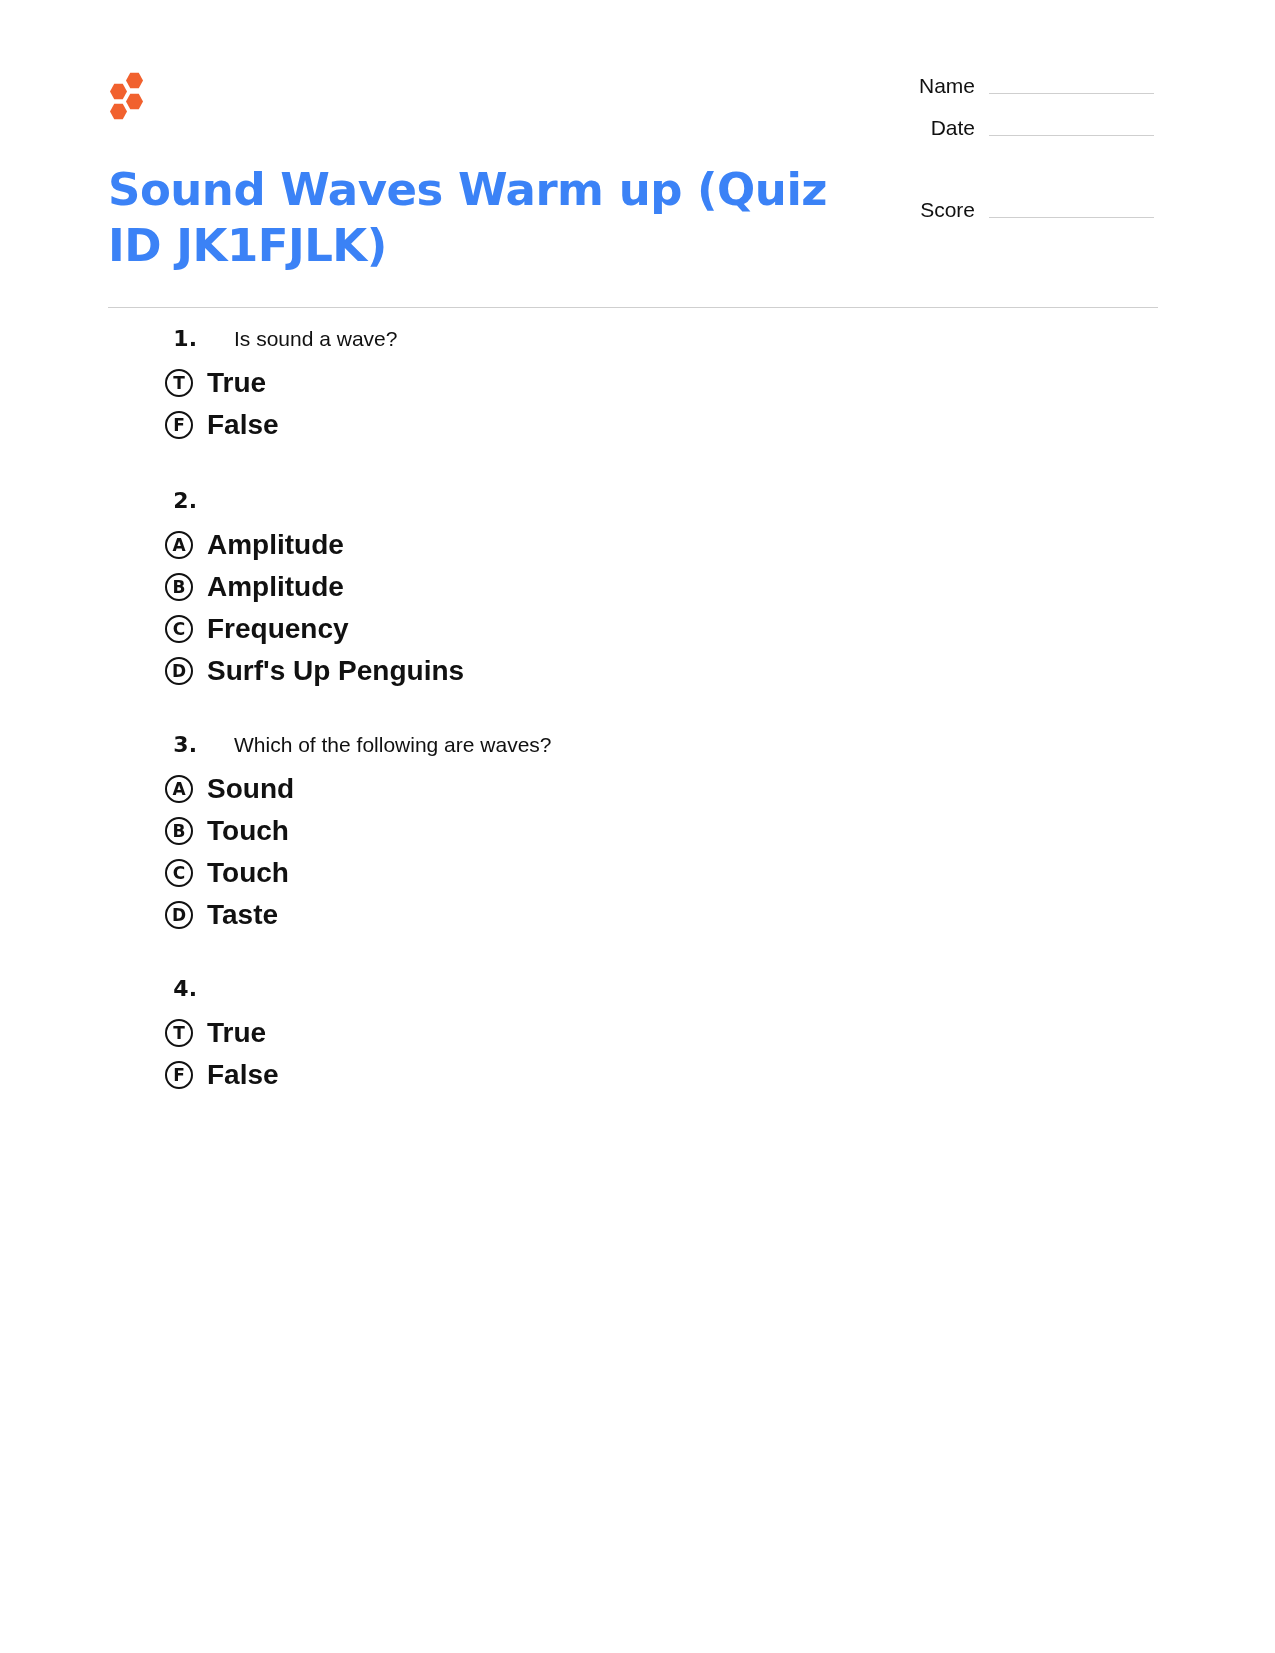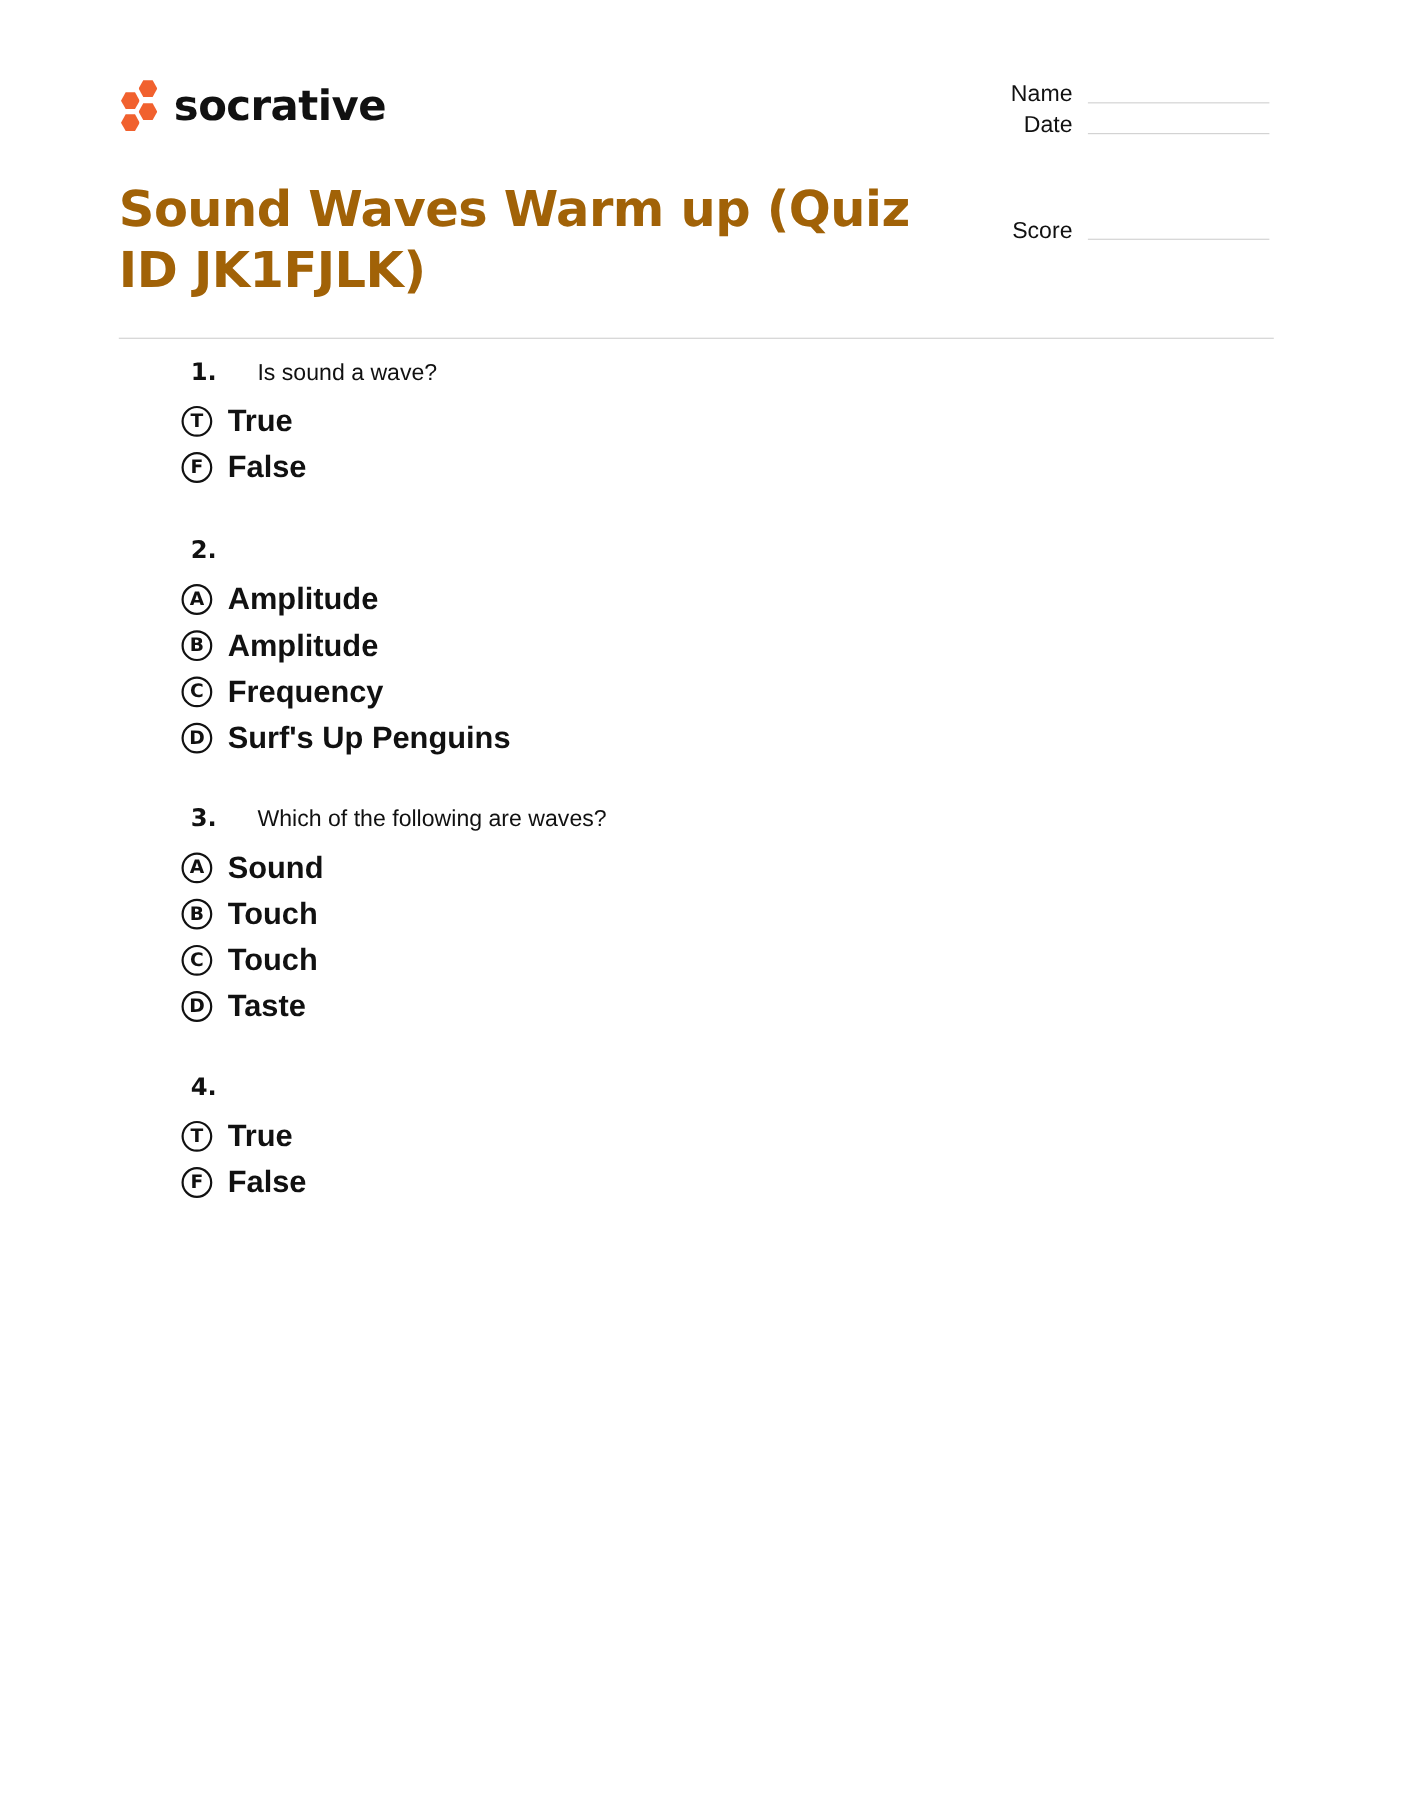--- a/index.html
+++ b/index.html
@@ -5,49 +5,48 @@
   html, body { margin: 0; padding: 0; background: #ffffff; }
   body { width: 1275px; height: 1653px; position: relative; font-family: "Liberation Sans", sans-serif; color: #111; overflow: hidden; }
   .logo { position: absolute; left: 108px; top: 72px; display: flex; align-items: center; }
   .logo-mark { width: 40px; height: 48px; position: relative; }
   .hex { position: absolute; width: 17px; height: 17px; background: #f1612e; clip-path: polygon(25% 5%, 75% 5%, 100% 50%, 75% 95%, 25% 95%, 0% 50%); }
   .logo-text { font-family: "DejaVu Sans", sans-serif; font-size: 38px; font-weight: bold; letter-spacing: -0.5px; margin-left: 10px; color: #111; }
   .meta { position: absolute; left: 880px; width: 280px; }
   .meta-row { position: absolute; display: flex; align-items: flex-end; }
   .meta-label { width: 95px; text-align: right; font-size: 21px; color: #111; }
   .meta-line { width: 165px; border-bottom: 1.5px solid #cfcfcf; margin-left: 14px; margin-bottom: 4px; }
-  .title { position: absolute; left: 108px; top: 162px; width: 760px; font-family: "DejaVu Sans", sans-serif; font-weight: bold; font-size: 45px; line-height: 56px; letter-spacing: -0.5px; margin: 0; color: #a16207; }
+  .title { position: absolute; left: 108px; top: 162px; width: 760px; font-family: "DejaVu Sans", sans-serif; font-weight: bold; font-size: 45px; line-height: 56px; letter-spacing: -0.5px; margin: 0; color: #3b82f6; }
   .divider { position: absolute; left: 108px; top: 307px; width: 1050px; height: 0; border-top: 1.5px solid #cfcfcf; }
   .question { position: absolute; left: 165px; width: 900px; }
   .q-head { display: flex; align-items: baseline; height: 36px; }
   .q-num { width: 45px; text-align: right; font-family: "DejaVu Sans", sans-serif; font-weight: bold; font-size: 22px; padding-right: 13px; box-sizing: content-box; margin-left: -13px; }
   .q-text { font-size: 21px; margin-left: 24px; }
   .option { display: flex; align-items: center; height: 42px; }
   .bubble { width: 28px; height: 28px; border: 2px solid #111; border-radius: 50%; display: flex; align-items: center; justify-content: center; font-weight: bold; font-size: 17px; font-family: "DejaVu Sans", sans-serif; box-sizing: border-box; margin-left: 0; }
   .opt-text { font-size: 28px; margin-left: 14px; font-weight: bold; }
 </style>
 </head>
 <body>
 
 <div class="logo">
   <div class="logo-mark">
     <div class="hex" style="left:18px; top:0px;"></div>
     <div class="hex" style="left:2px; top:11px;"></div>
     <div class="hex" style="left:18px; top:21px;"></div>
     <div class="hex" style="left:2px; top:31px;"></div>
   </div>
-  <span class="logo-text">socrative</span>
 </div>
 
 <div class="meta">
   <div class="meta-row" style="top:74px;justify-content:space-between;">
     <span class="meta-label">Name</span>
     <span class="meta-line"></span>
   </div>
-  <div class="meta-row" style="top:102px;">
+  <div class="meta-row" style="top:116px;">
     <span class="meta-label">Date</span>
     <span class="meta-line"></span>
   </div>
   <div class="meta-row" style="top:198px;">
     <span class="meta-label">Score</span>
     <span class="meta-line"></span>
   </div>
 </div>
 
 <h1 class="title">Sound Waves Warm up (Quiz ID JK1FJLK)</h1>

